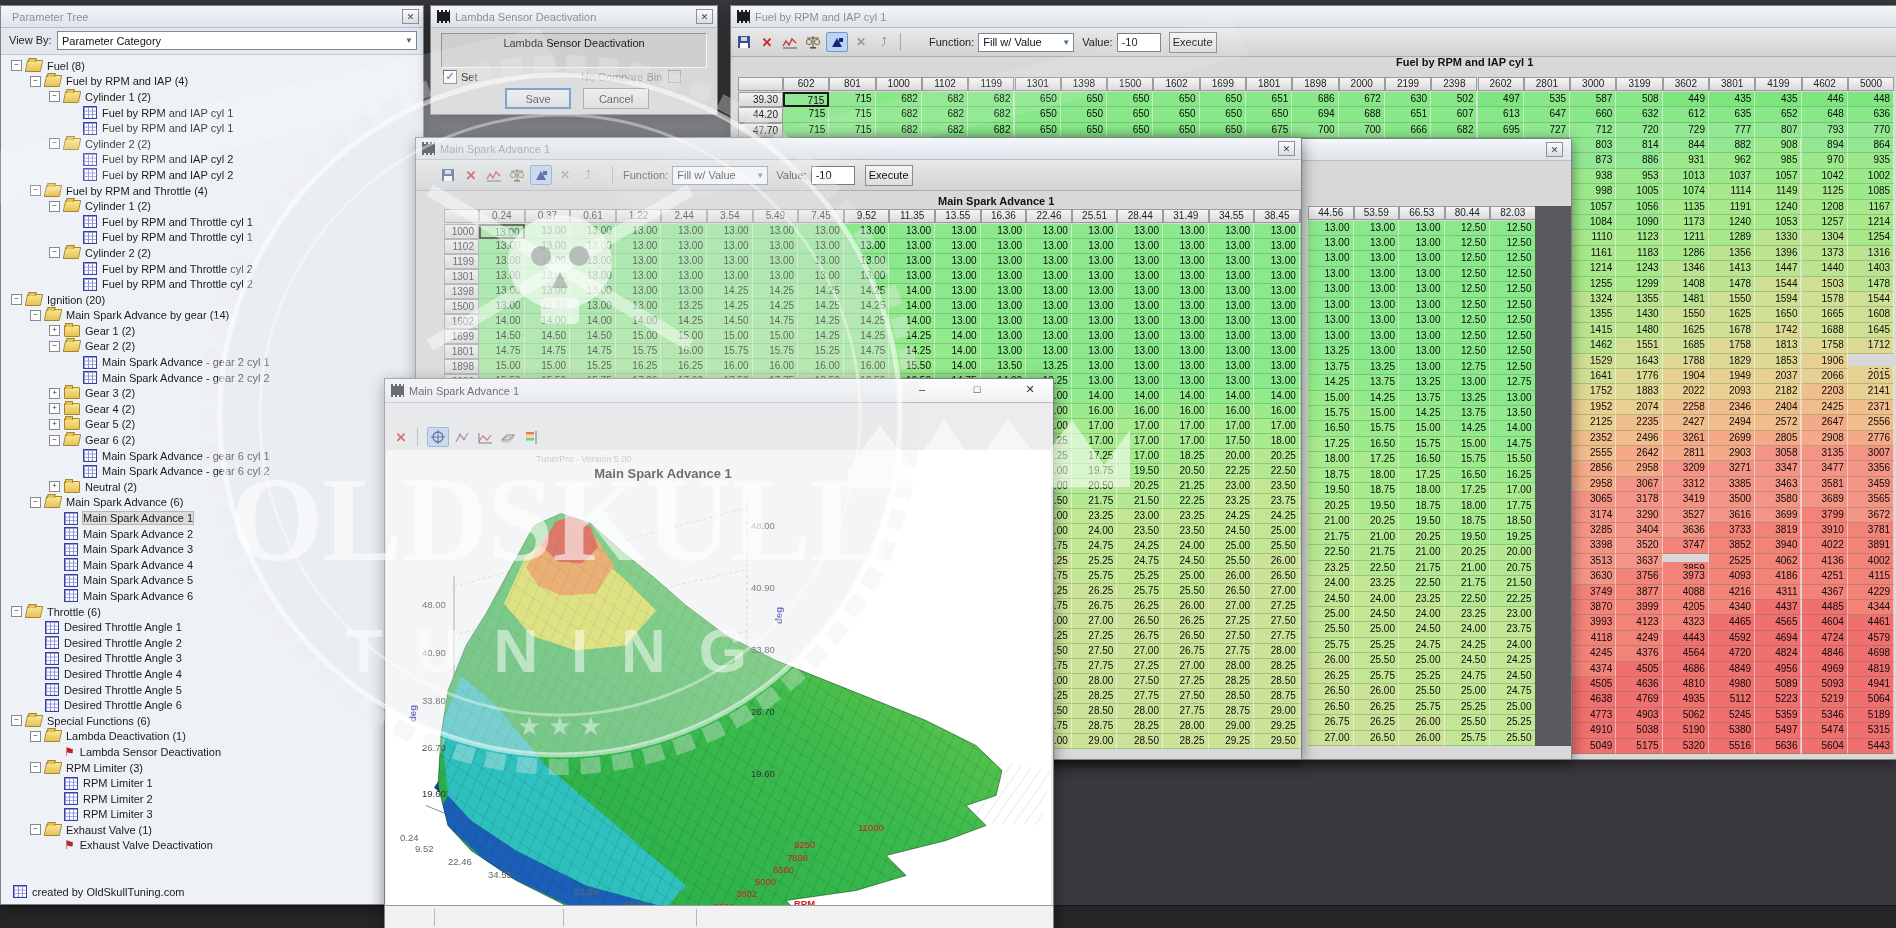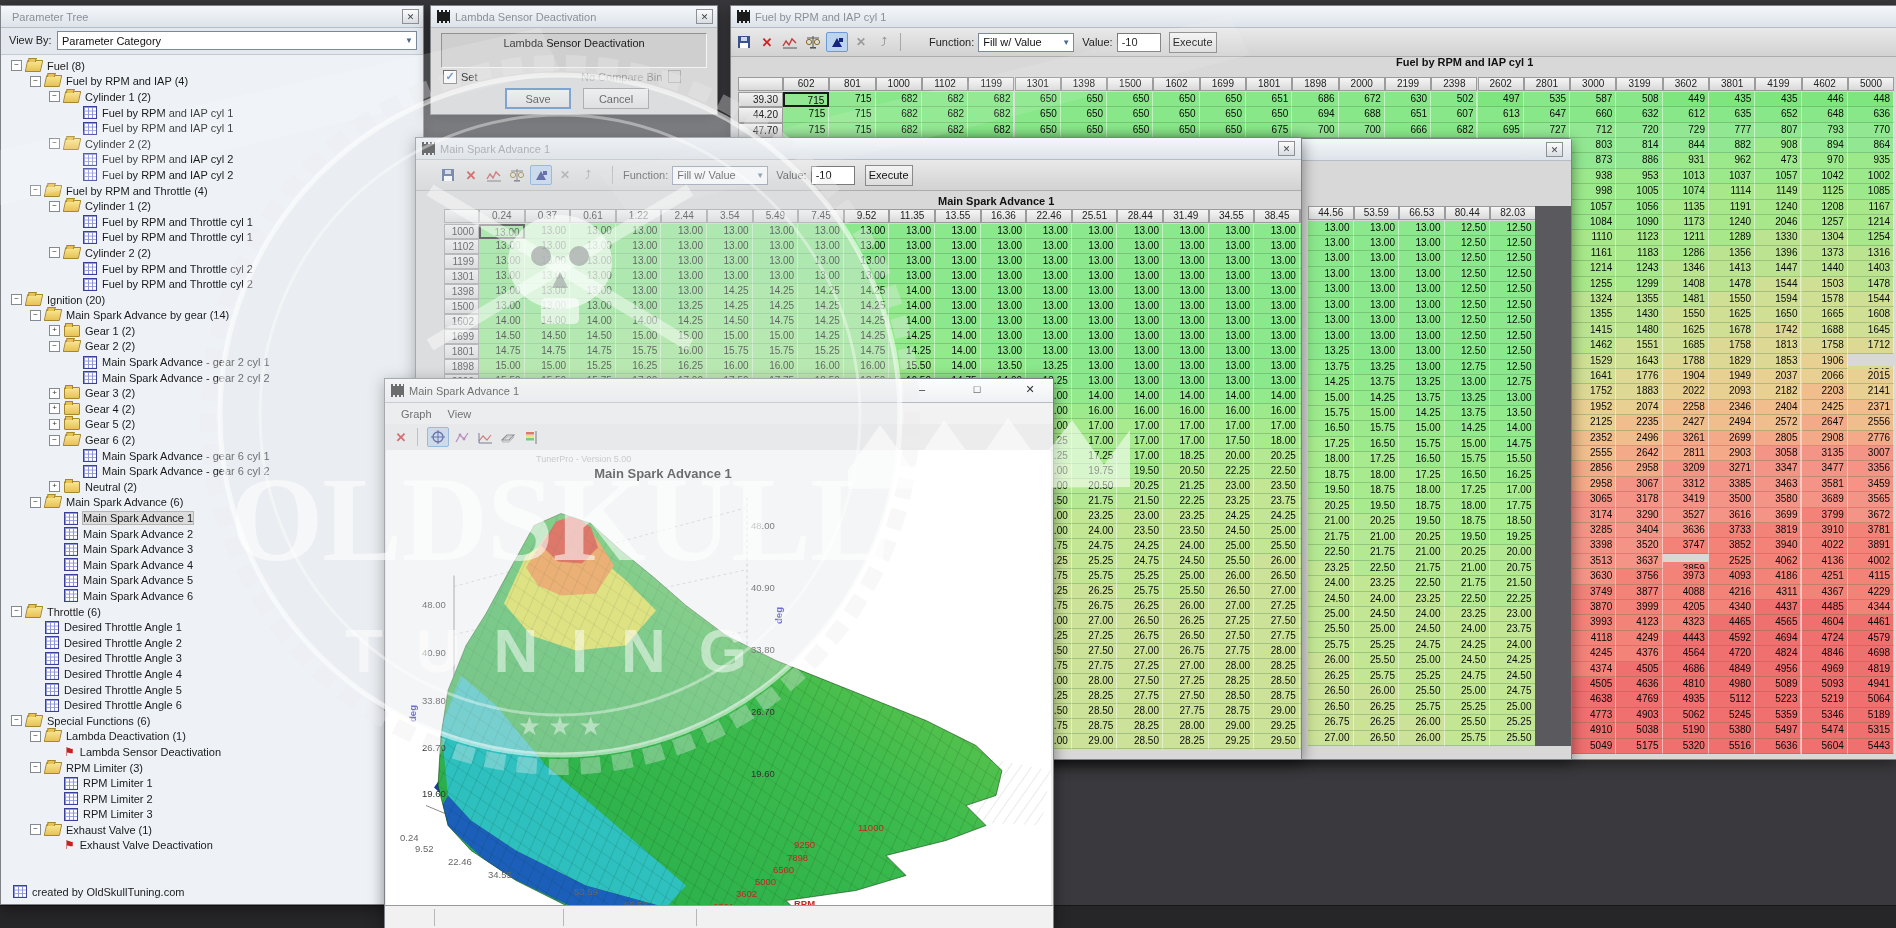--- a/index.html
+++ b/index.html
@@ -506,21 +506,21 @@
       <div class="dcell" style="left: 885.3px; top: 132px; width: 46.3px; height: 15.4px; background: rgb(146, 232, 146);">814</div>
       <div class="dcell" style="left: 931.6px; top: 132px; width: 46.3px; height: 15.4px; background: rgb(146, 232, 146);">844</div>
       <div class="dcell" style="left: 977.9px; top: 132px; width: 46.3px; height: 15.4px; background: rgb(146, 232, 146);">882</div>
       <div class="dcell" style="left: 1024.2px; top: 132px; width: 46.3px; height: 15.4px; background: rgb(156, 233, 140);">908</div>
       <div class="dcell" style="left: 1070.5px; top: 132px; width: 46.3px; height: 15.4px; background: rgb(146, 232, 146);">894</div>
       <div class="dcell" style="left: 1116.8px; top: 132px; width: 46.3px; height: 15.4px; background: rgb(146, 232, 146);">864</div>
       <div class="dcell" style="left: 839px; top: 147.4px; width: 46.3px; height: 15.4px; background: rgb(146, 232, 146);">873</div>
       <div class="dcell" style="left: 885.3px; top: 147.4px; width: 46.3px; height: 15.4px; background: rgb(146, 232, 146);">886</div>
       <div class="dcell" style="left: 931.6px; top: 147.4px; width: 46.3px; height: 15.4px; background: rgb(156, 233, 140);">931</div>
       <div class="dcell" style="left: 977.9px; top: 147.4px; width: 46.3px; height: 15.4px; background: rgb(156, 233, 140);">962</div>
-      <div class="dcell" style="left: 1024.2px; top: 147.4px; width: 46.3px; height: 15.4px; background: rgb(156, 233, 140);">473</div>
+      <div class="dcell" style="left: 1024.2px; top: 147.4px; width: 46.3px; height: 15.4px; background: rgb(156, 233, 140);">985</div>
       <div class="dcell" style="left: 1070.5px; top: 147.4px; width: 46.3px; height: 15.4px; background: rgb(156, 233, 140);">970</div>
       <div class="dcell" style="left: 1116.8px; top: 147.4px; width: 46.3px; height: 15.4px; background: rgb(156, 233, 140);">935</div>
       <div class="dcell" style="left: 839px; top: 162.8px; width: 46.3px; height: 15.4px; background: rgb(156, 233, 140);">938</div>
       <div class="dcell" style="left: 885.3px; top: 162.8px; width: 46.3px; height: 15.4px; background: rgb(156, 233, 140);">953</div>
       <div class="dcell" style="left: 931.6px; top: 162.8px; width: 46.3px; height: 15.4px; background: rgb(156, 233, 140);">1013</div>
       <div class="dcell" style="left: 977.9px; top: 162.8px; width: 46.3px; height: 15.4px; background: rgb(156, 233, 140);">1037</div>
       <div class="dcell" style="left: 1024.2px; top: 162.8px; width: 46.3px; height: 15.4px; background: rgb(156, 233, 140);">1057</div>
       <div class="dcell" style="left: 1070.5px; top: 162.8px; width: 46.3px; height: 15.4px; background: rgb(156, 233, 140);">1042</div>
       <div class="dcell" style="left: 1116.8px; top: 162.8px; width: 46.3px; height: 15.4px; background: rgb(156, 233, 140);">1002</div>
       <div class="dcell" style="left: 839px; top: 178.2px; width: 46.3px; height: 15.4px; background: rgb(156, 233, 140);">998</div>
@@ -534,21 +534,21 @@
       <div class="dcell" style="left: 885.3px; top: 193.6px; width: 46.3px; height: 15.4px; background: rgb(156, 233, 140);">1056</div>
       <div class="dcell" style="left: 931.6px; top: 193.6px; width: 46.3px; height: 15.4px; background: rgb(168, 232, 138);">1135</div>
       <div class="dcell" style="left: 977.9px; top: 193.6px; width: 46.3px; height: 15.4px; background: rgb(168, 232, 138);">1191</div>
       <div class="dcell" style="left: 1024.2px; top: 193.6px; width: 46.3px; height: 15.4px; background: rgb(168, 232, 138);">1240</div>
       <div class="dcell" style="left: 1070.5px; top: 193.6px; width: 46.3px; height: 15.4px; background: rgb(168, 232, 138);">1208</div>
       <div class="dcell" style="left: 1116.8px; top: 193.6px; width: 46.3px; height: 15.4px; background: rgb(168, 232, 138);">1167</div>
       <div class="dcell" style="left: 839px; top: 209px; width: 46.3px; height: 15.4px; background: rgb(156, 233, 140);">1084</div>
       <div class="dcell" style="left: 885.3px; top: 209px; width: 46.3px; height: 15.4px; background: rgb(156, 233, 140);">1090</div>
       <div class="dcell" style="left: 931.6px; top: 209px; width: 46.3px; height: 15.4px; background: rgb(168, 232, 138);">1173</div>
       <div class="dcell" style="left: 977.9px; top: 209px; width: 46.3px; height: 15.4px; background: rgb(168, 232, 138);">1240</div>
-      <div class="dcell" style="left: 1024.2px; top: 209px; width: 46.3px; height: 15.4px; background: rgb(168, 232, 138);">2046</div>
+      <div class="dcell" style="left: 1024.2px; top: 209px; width: 46.3px; height: 15.4px; background: rgb(168, 232, 138);">1053</div>
       <div class="dcell" style="left: 1070.5px; top: 209px; width: 46.3px; height: 15.4px; background: rgb(168, 232, 138);">1257</div>
       <div class="dcell" style="left: 1116.8px; top: 209px; width: 46.3px; height: 15.4px; background: rgb(168, 232, 138);">1214</div>
       <div class="dcell" style="left: 839px; top: 224.4px; width: 46.3px; height: 15.4px; background: rgb(168, 232, 138);">1110</div>
       <div class="dcell" style="left: 885.3px; top: 224.4px; width: 46.3px; height: 15.4px; background: rgb(168, 232, 138);">1123</div>
       <div class="dcell" style="left: 931.6px; top: 224.4px; width: 46.3px; height: 15.4px; background: rgb(168, 232, 138);">1211</div>
       <div class="dcell" style="left: 977.9px; top: 224.4px; width: 46.3px; height: 15.4px; background: rgb(168, 232, 138);">1289</div>
       <div class="dcell" style="left: 1024.2px; top: 224.4px; width: 46.3px; height: 15.4px; background: rgb(188, 228, 144);">1330</div>
       <div class="dcell" style="left: 1070.5px; top: 224.4px; width: 46.3px; height: 15.4px; background: rgb(188, 228, 144);">1304</div>
       <div class="dcell" style="left: 1116.8px; top: 224.4px; width: 46.3px; height: 15.4px; background: rgb(168, 232, 138);">1254</div>
       <div class="dcell" style="left: 839px; top: 239.8px; width: 46.3px; height: 15.4px; background: rgb(168, 232, 138);">1161</div>
@@ -1775,24 +1775,20 @@
 </div>
 
 <div class="win" style="left:384px;top:378px;width:668px;height:550px;background:#ececec;z-index:7;">
   <div class="tbar" style="height:24px;background:linear-gradient(#fdfdfd,#eef1f4);">
     <span class="chip"></span>
     <span class="ttl active">Main Spark Advance 1</span>
     <span class="wbtn abs" style="left:520px;top:2px;">–</span>
     <span class="wbtn abs" style="left:575px;top:2px;">□</span>
     <span class="wbtn abs" style="left:628px;top:2px;">✕</span>
   </div>
-  <div class="abs" style="left:0;top:24px;right:0;height:21px;background:#f2f2f2;border-bottom:1px solid #d5d5d5;display:flex;align-items:center;padding-left:8px;">
-    <span class="menu-item">Graph</span>
-    <span class="menu-item">View</span>
-  </div>
   <div class="toolbar" style="top:45px;height:26px;background:#ececec;border-bottom:1px solid #cfcfcf;">
     <span class="ticon" style="color:#c22;font-weight:bold;font-size:13px;margin-left:6px;">✕</span>
     <span class="tsep"></span>
     <span class="ticon sel">
       <svg width="14" height="14">
           <circle cx="7" cy="7" r="5" fill="none" stroke="#16237f" stroke-width="1.3"></circle>
           <line x1="7" y1="0" x2="7" y2="14" stroke="#16237f"></line>
           <line x1="0" y1="7" x2="14" y2="7" stroke="#16237f"></line>
         </svg>
       </span>

